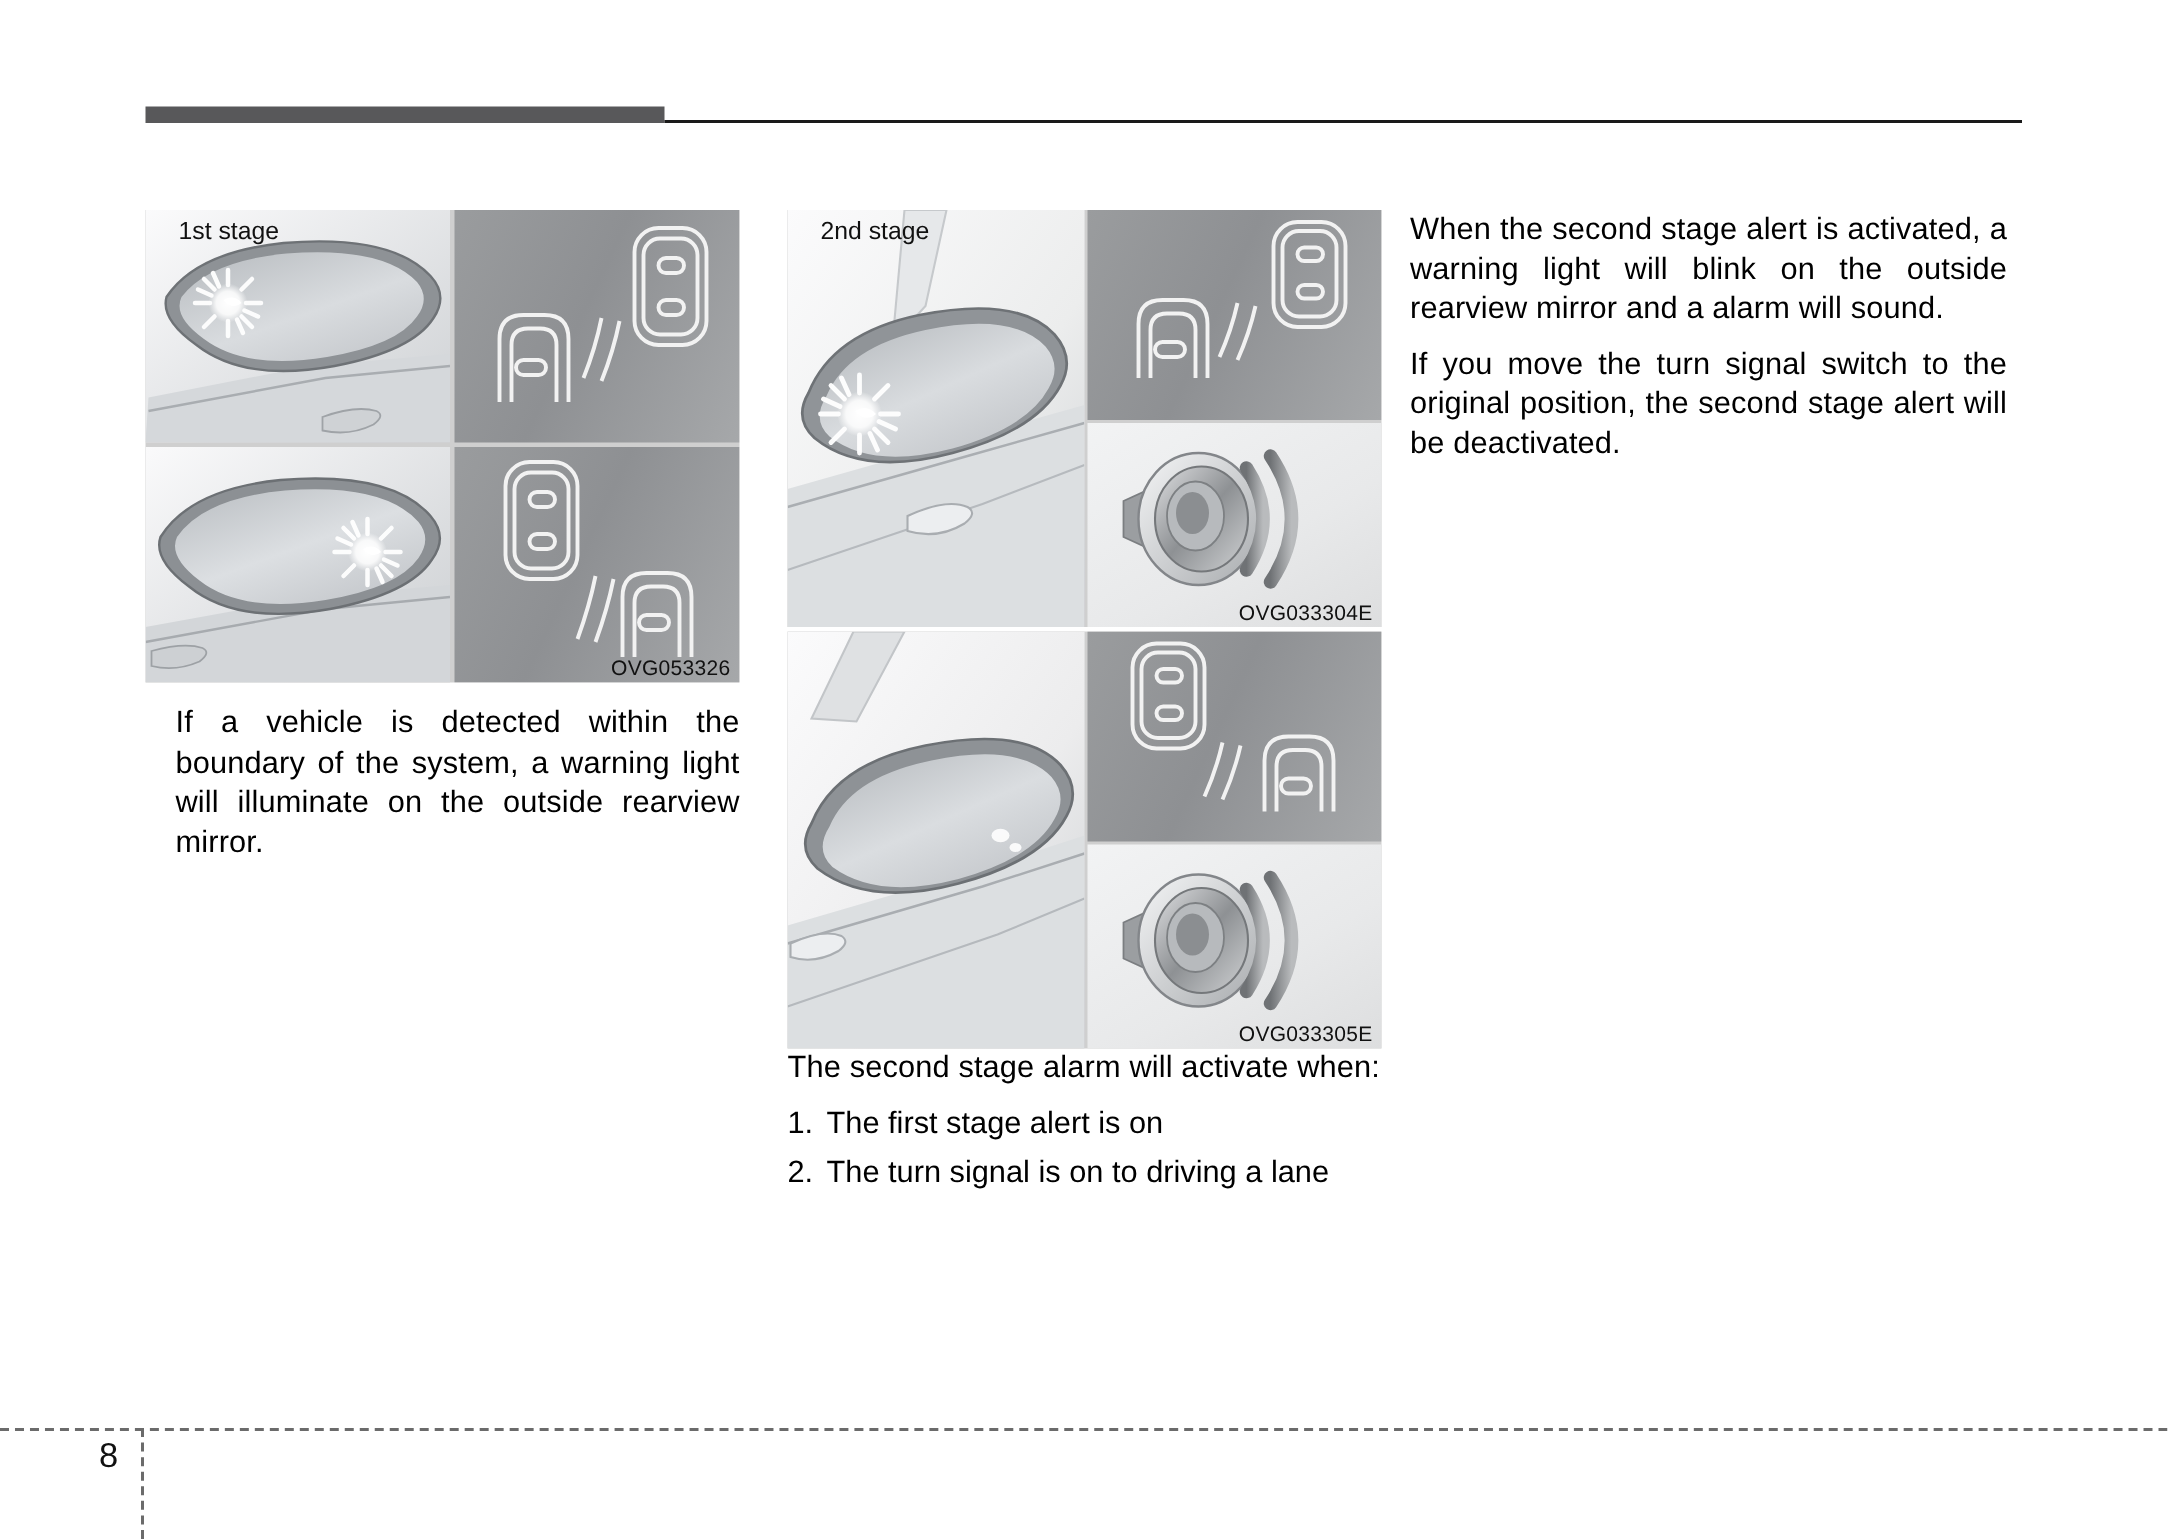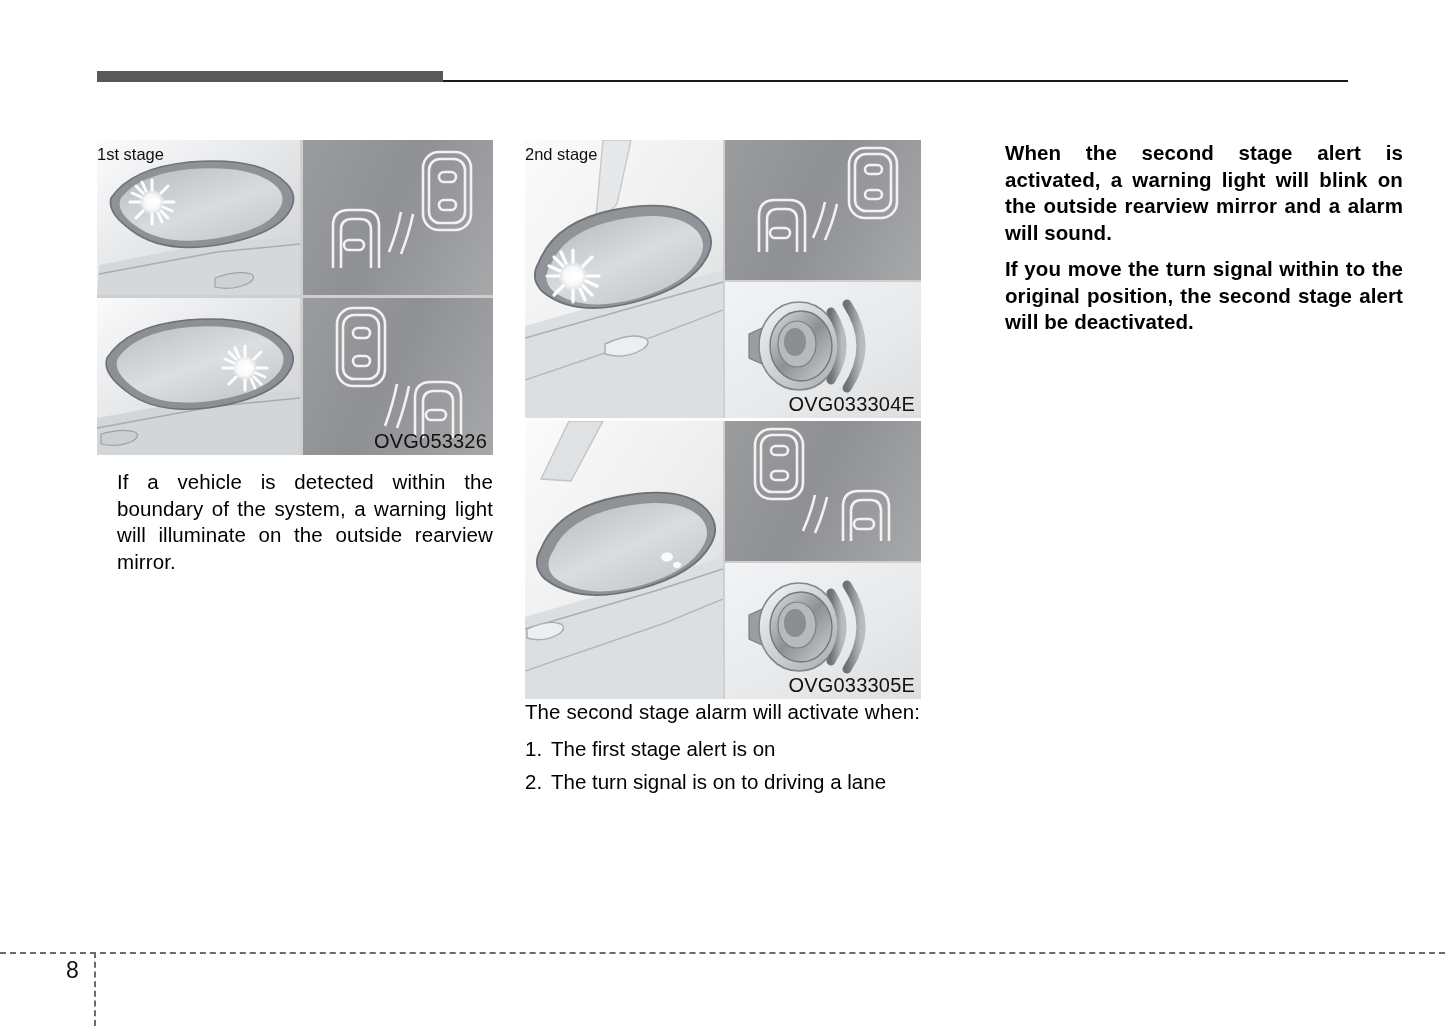--- a/index.html
+++ b/index.html
@@ -41,21 +41,21 @@
     background: #1a1a1a;
   }
 
   
   .column {
     position: absolute;
     top: 140px;
   }
   #col-left  { left: 97px;  width: 396px; }
   #col-mid   { left: 525px; width: 396px; }
-  #col-right { left: 1005px; width: 398px; font-weight: bold; }
+  #col-right { left: 940px; width: 398px; }
 
   
   .para {
     font-size: 20.5px;
     line-height: 26.5px;
     text-align: justify;
     text-justify: inter-word;
     margin: 0 0 10px 0;
     letter-spacing: 0.1px;
   }
@@ -85,29 +85,29 @@
   
   .figure {
     position: relative;
     background: #cfcfcf;
     overflow: hidden;
   }
   .fig-caption {
     position: absolute;
     right: 6px;
     bottom: 2px;
-    font-size: 20px;
+    font-size: 14px;
     color: #111;
     font-family: "Liberation Sans", sans-serif;
     letter-spacing: 0.2px;
     z-index: 12;
   }
   .stage-label {
     position: absolute;
-    left: 0;
+    left: 22px;
     top: 5px;
     font-size: 16.5px;
     color: #111;
     z-index: 12;
   }
 
   .pane {
     position: absolute;
     overflow: hidden;
   }
@@ -483,18 +483,18 @@
       </li>
       <li>
         <span class="num">2.</span><span>The turn signal is on to driving a lane</span>
       </li>
     </ol>
   </div>
 </div>
 
 <div class="column" id="col-right">
   <p class="para">When the second stage alert is activated, a warning light will blink on the outside rearview mirror and a alarm will sound.</p>
-  <p class="para last">If you move the turn signal within to the original position, the second stage alert will be deactivated.</p>
+  <p class="para last">If you move the turn signal switch to the original position, the second stage alert will be deactivated.</p>
 </div>
 
 <div id="footer-hline"></div>
 <div id="footer-vline"></div>
 <div id="page-number">8</div>
 
 </body></html>

